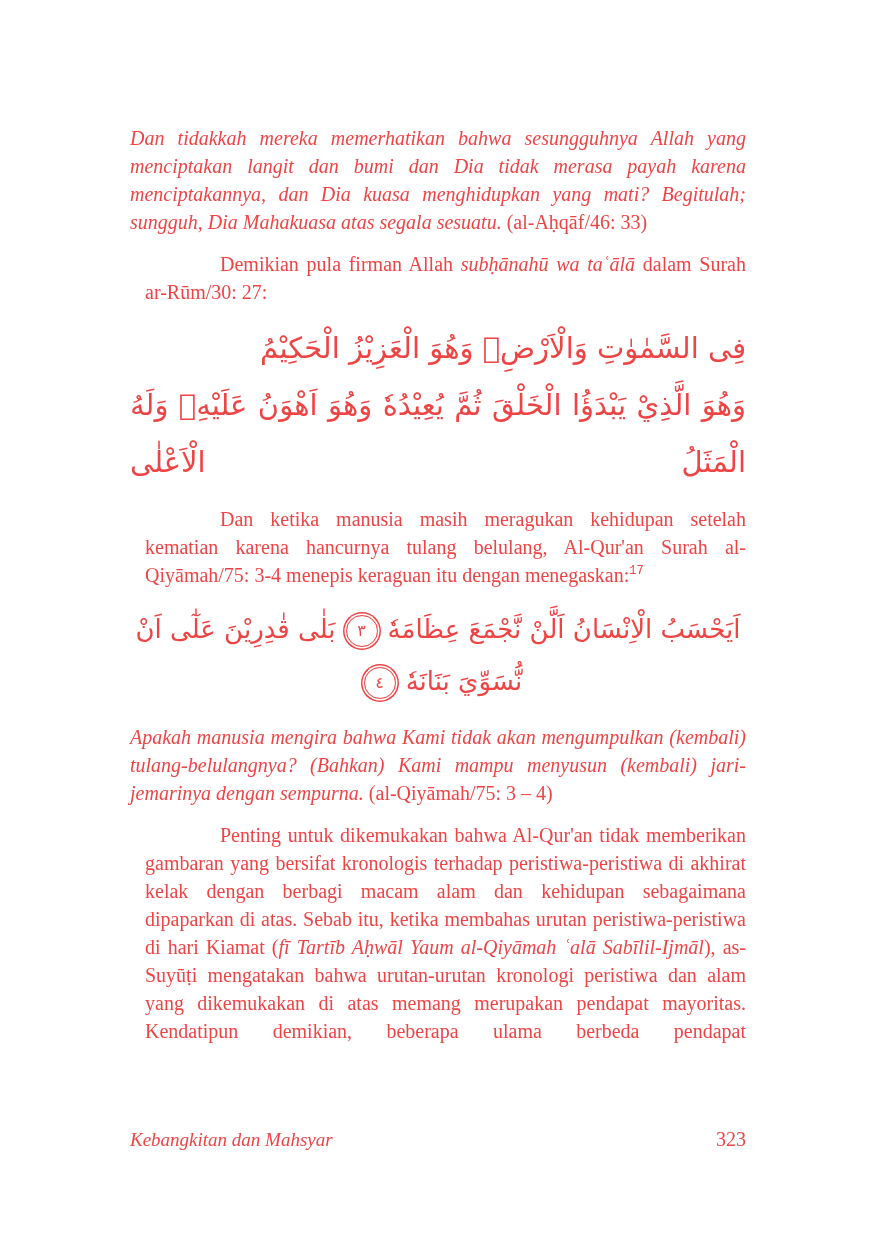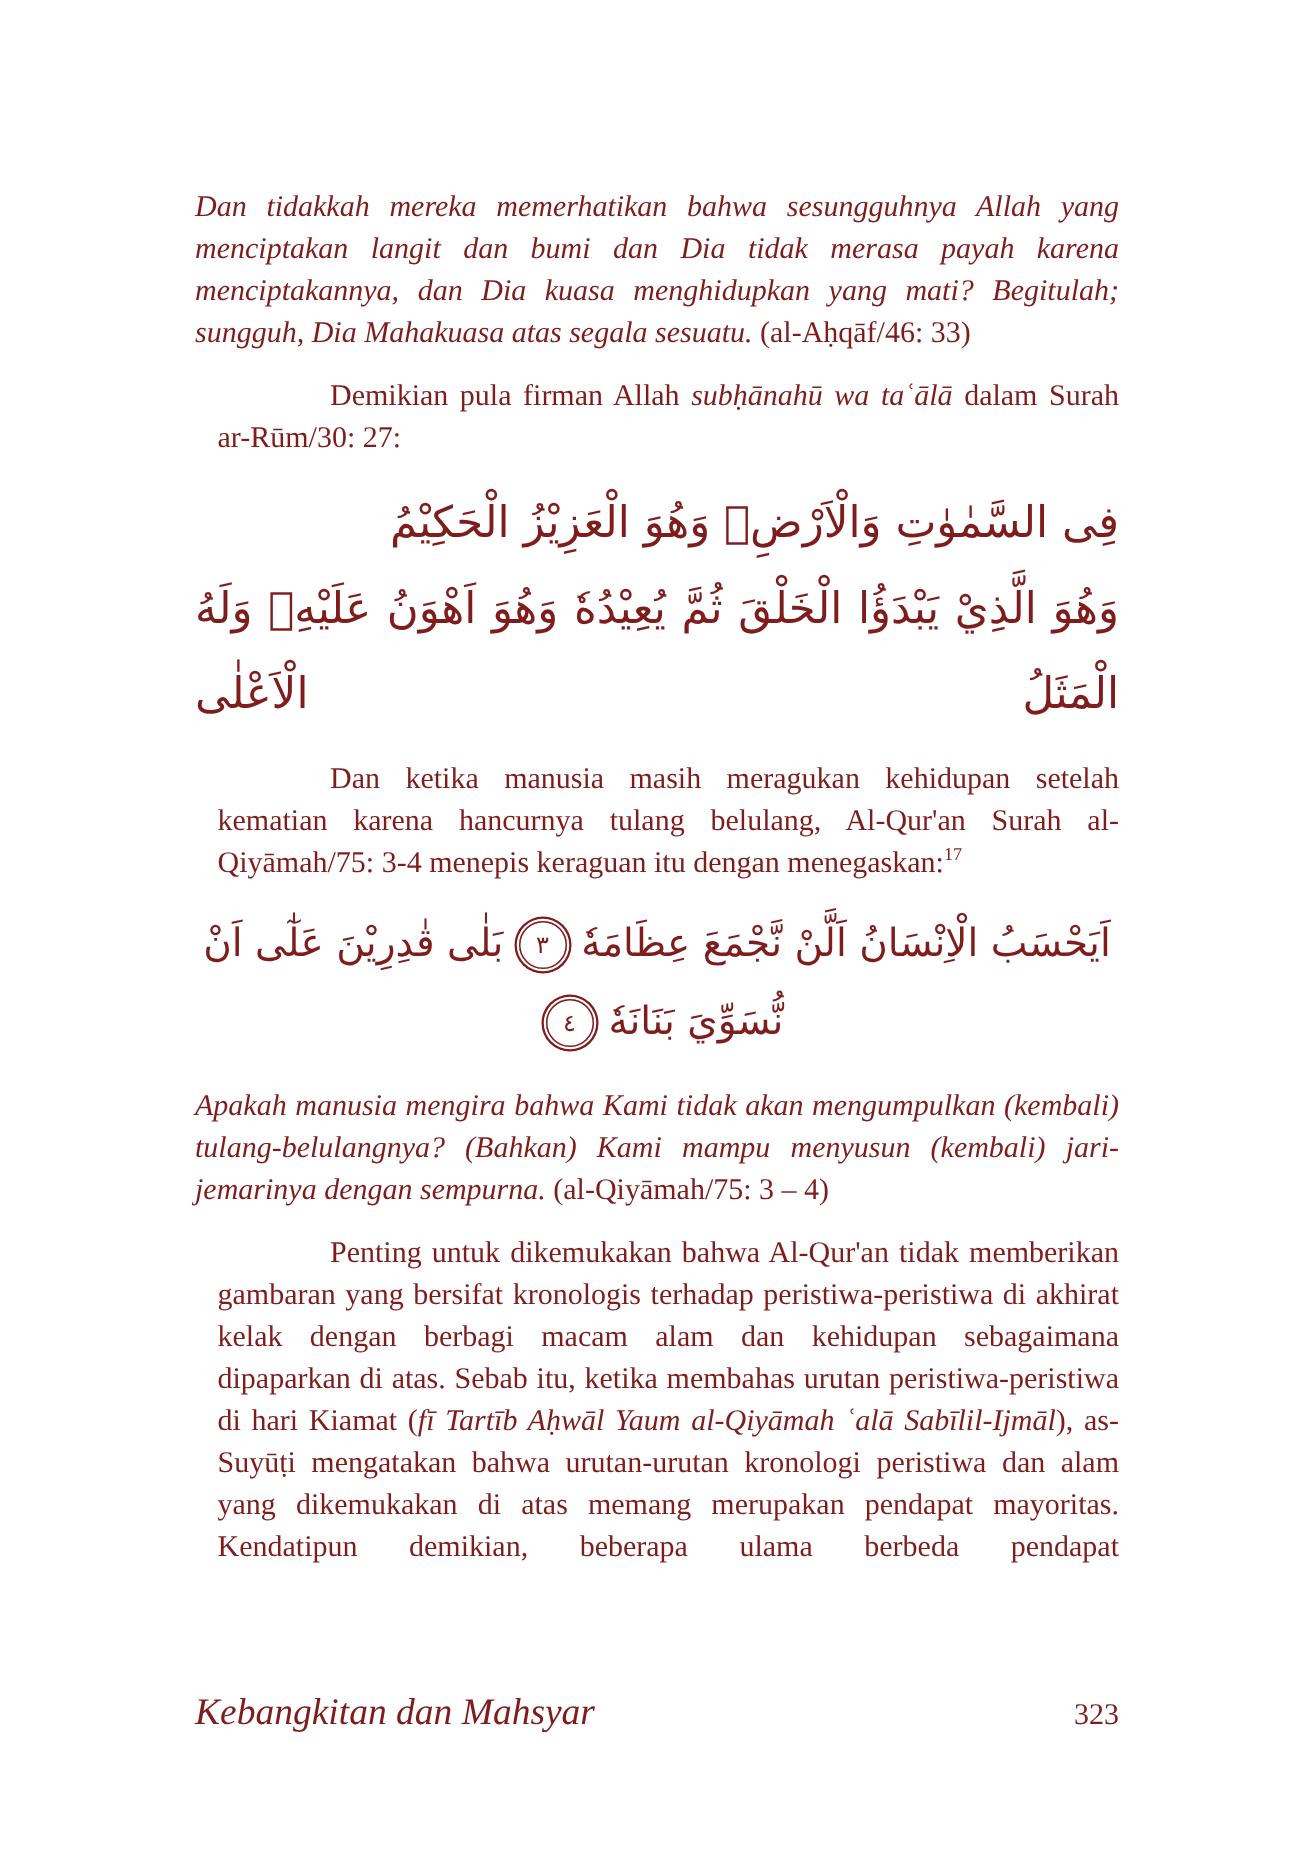--- a/index.html
+++ b/index.html
@@ -63,43 +63,44 @@
     font-size: 16px;
     line-height: 30px;
     text-align: center;
     vertical-align: middle;
     margin: 0 10px;
   }
   sup.fnref {
     font-size: 12px;
     line-height: 0;
     vertical-align: super;
+    font-family: Liberation Mono, monospace;
   }
   .footer {
     position: absolute;
     left: 130px;
     right: 129px;
     top: 1128px;
     display: flex;
     justify-content: space-between;
     align-items: baseline;
   }
   .footer-title {
     font-style: italic;
-    font-size: 25px;
+    font-size: 19px;
     font-family: Liberation Serif, serif;
   }
   .page-number {
     font-size: 20px;
   }
 </style>
 </head>
 <body>
 
-<div class="page" style="color: #7f1d1d; background: rgb(255, 255, 255);">
+<div class="page" style="color: #ef4444; background: rgb(255, 255, 255);">
   <div class="content">
       <div class="block block-translation"><span class="it">Dan tidakkah mereka memerhatikan bahwa sesungguhnya Allah yang menciptakan langit dan bumi dan Dia tidak merasa payah karena menciptakannya, dan Dia kuasa menghidupkan yang mati? Begitulah; sungguh, Dia Mahakuasa atas segala sesuatu.</span><span> (al-Aḥqāf/46: 33)</span></div>
       <div class="block block-body indent"><span>Demikian pula firman Allah </span><span class="it">subḥānahū wa taʿālā</span><span> dalam Surah ar-Rūm/30: 27:</span></div>
       <div class="block block-arabic">
         <div class="ar-line">فِى السَّمٰوٰتِ وَالْاَرْضِۚ وَهُوَ الْعَزِيْزُ الْحَكِيْمُ</div>
         <div class="ar-line stretch">وَهُوَ الَّذِيْ يَبْدَؤُا الْخَلْقَ ثُمَّ يُعِيْدُهٗ وَهُوَ اَهْوَنُ عَلَيْهِۗ وَلَهُ الْمَثَلُ الْاَعْلٰى</div>
       </div>
       <div class="block block-body indent"><span>Dan ketika manusia masih meragukan kehidupan setelah kematian karena hancurnya tulang belulang, Al-Qur'an Surah al-Qiyāmah/75: 3-4 menepis keraguan itu dengan menegaskan:</span><sup class="fnref">17</sup></div>
       <div class="block block-arabic-inline"><span>اَيَحْسَبُ الْاِنْسَانُ اَلَّنْ نَّجْمَعَ عِظَامَهٗ</span><span class="ayah-marker">٣</span><span>بَلٰى قٰدِرِيْنَ عَلٰٓى اَنْ نُّسَوِّيَ بَنَانَهٗ</span><span class="ayah-marker">٤</span></div>
       <div class="block block-translation"><span class="it">Apakah manusia mengira bahwa Kami tidak akan mengumpulkan (kembali) tulang-belulangnya? (Bahkan) Kami mampu menyusun (kembali) jari-jemarinya dengan sempurna.</span><span> (al-Qiyāmah/75: 3 – 4)</span></div>

